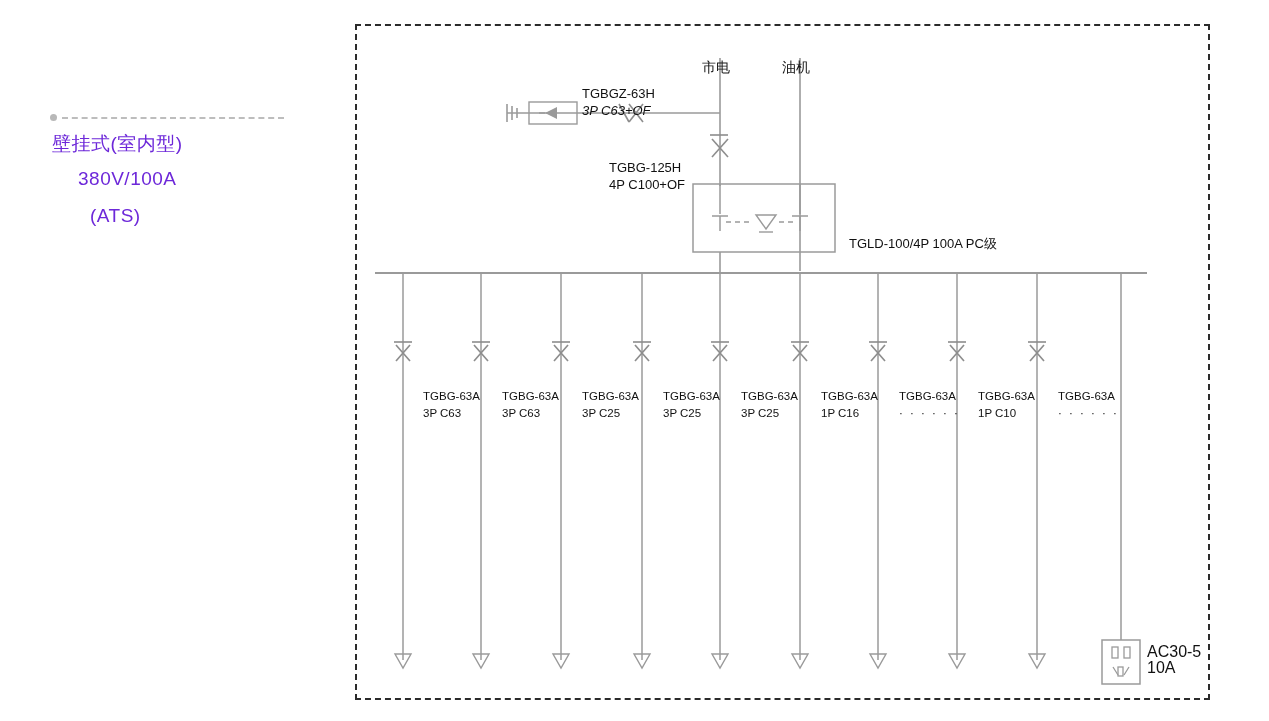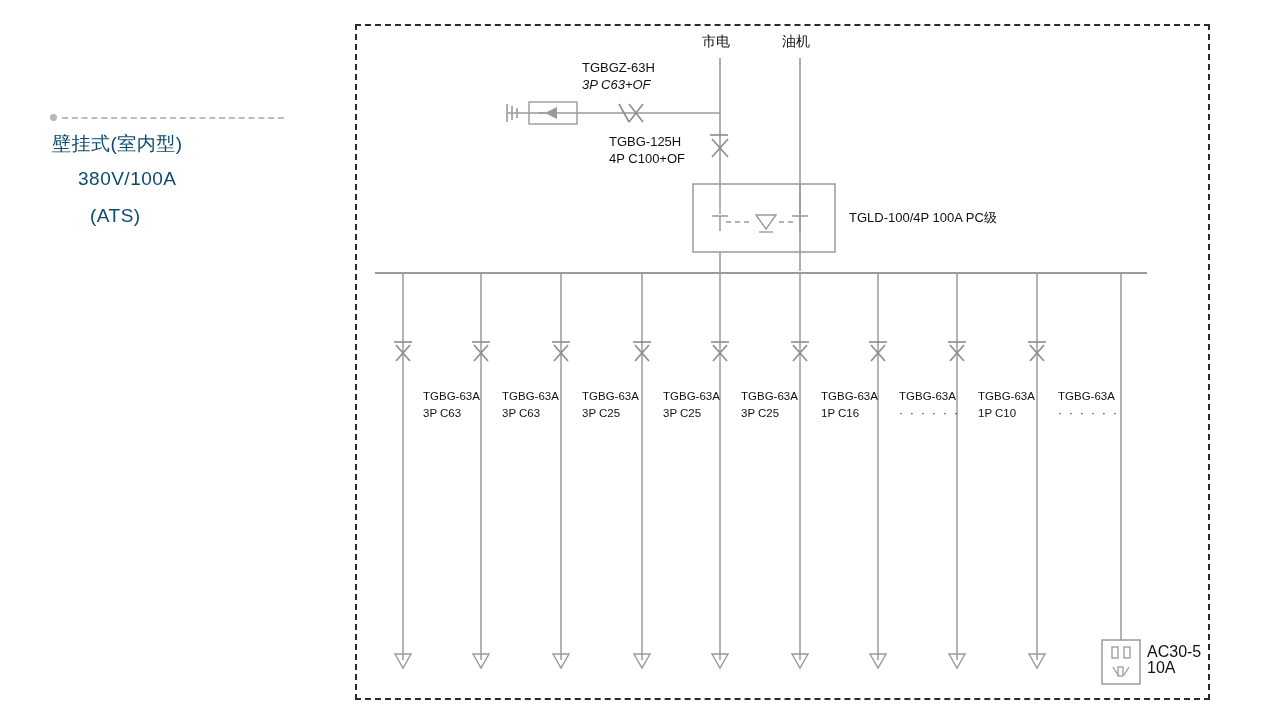--- a/index.html
+++ b/index.html
@@ -61,21 +61,21 @@
   #divider-line {
     position: absolute;
     left: 12px;
     top: 5px;
     width: 222px;
     border-top: 2px dashed #bdbdbd;
   }
   .left-line {
     position: absolute;
     font-size: 19px;
-    color: #0c4a6e;
+    color: #6d28d9;
     white-space: nowrap;
   }
   #left-line-1 { left: 52px; top: 131px; letter-spacing: .5px; }
   #left-line-2 { left: 70px; top: 168px; letter-spacing: .5px; margin-left: 8px; }
   #left-line-3 { left: 90px; top: 205px; letter-spacing: .5px; }
 
   
   #diagram {
     position: absolute;
     left: 355px;
@@ -96,20 +96,21 @@
     display: block;
   }
 
   
   .lbl {
     position: absolute;
     font-size: 13px;
     color: #111;
     white-space: nowrap;
     line-height: 15px;
+    margin-top: 26px;
   }
   .lbl.cn { font-size: 14px; }
   .branch-label {
     position: absolute;
     font-size: 11.5px;
     color: #111;
     line-height: 17px;
     white-space: nowrap;
     margin-left: 19px;
   }

